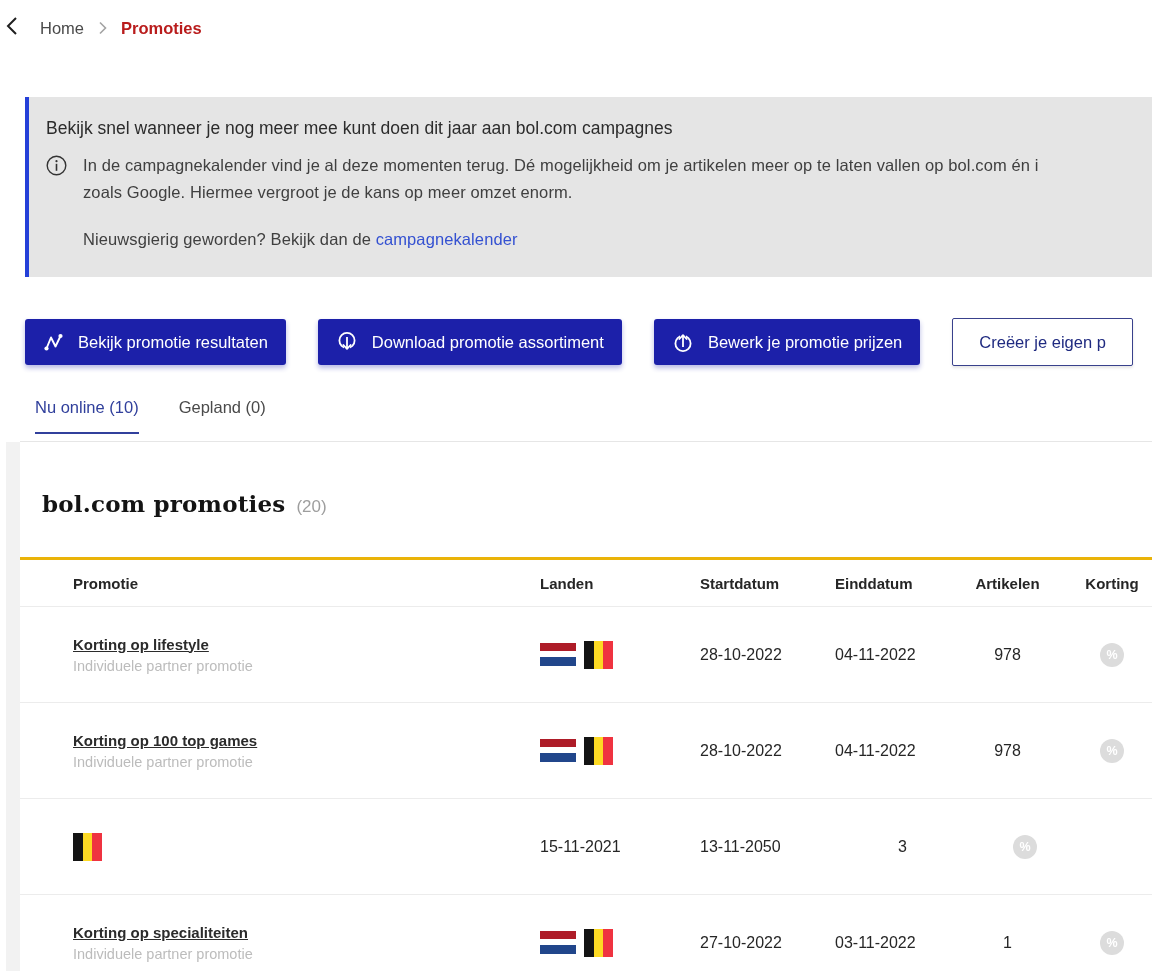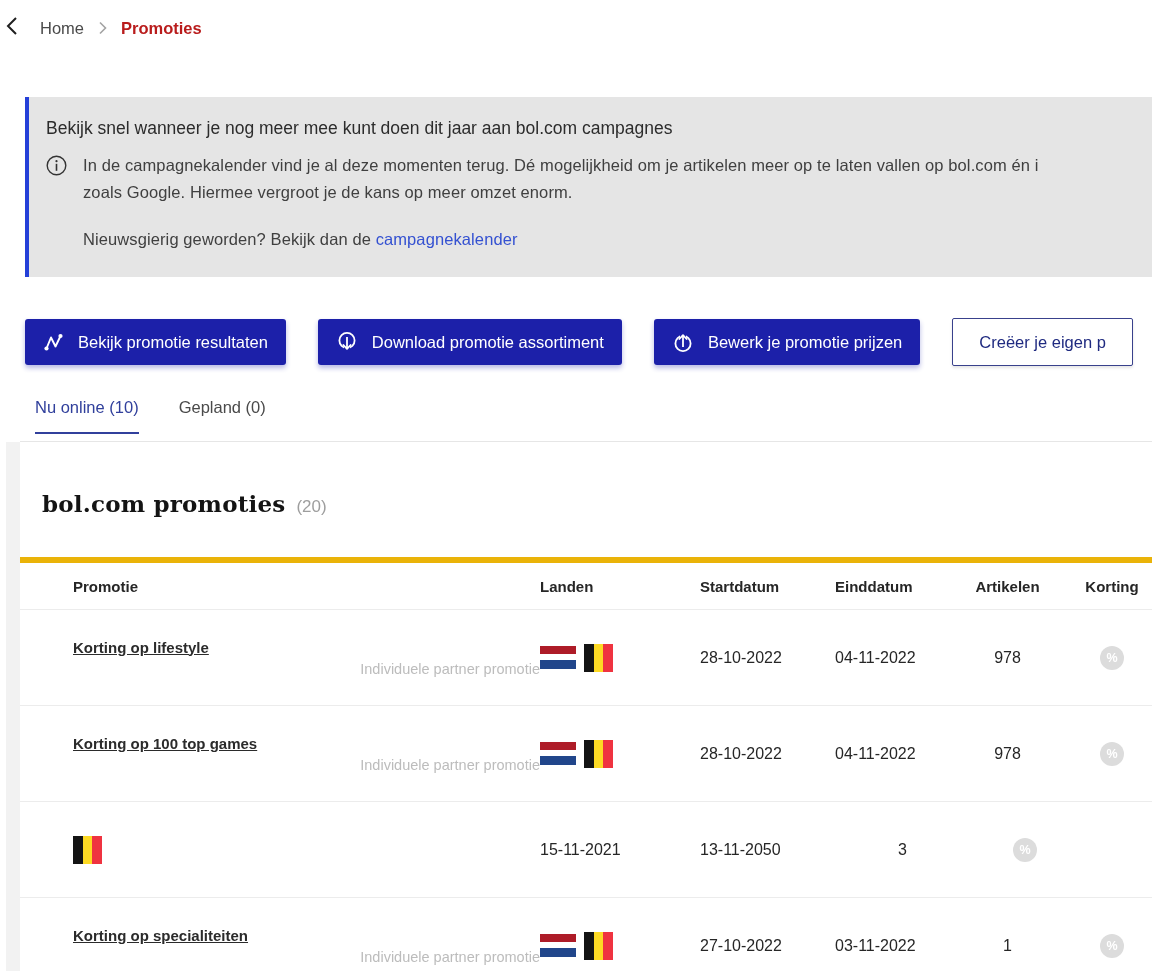--- a/index.html
+++ b/index.html
@@ -45,29 +45,29 @@
 
   
   .gutter{top:442px;left:6px;width:14px;bottom:0;background:#f2f2f2;}
 
   
   .heading{top:490px;left:42px;display:flex;align-items:baseline;gap:11px;}
   .heading-title{font-family:"DejaVu Serif", serif;font-weight:700;font-size:23px;color:#141414;letter-spacing:.2px;}
   .heading-count{font-size:17px;color:#9e9e9e;}
 
   
-  .card{top:557px;left:20px;right:0;bottom:0;background:#ffffff;border-top:6px solid #eab308;}
+  .card{top:557px;left:20px;right:0;bottom:0;background:#ffffff;border-top:3px solid #eab308;}
   .grid{display:grid;grid-template-columns:467px 160px 135px 135px 75px 99px;align-items:center;padding-left:53px;}
   .thead{height:46px;border-bottom:1px solid #ececec;}
   .th{font-size:15px;font-weight:700;color:#262626;}
   .th.center,.c.center{text-align:center;}
   .th.korting,.c.korting{padding-left:35px;box-sizing:border-box;}
   .trow{height:95px;border-bottom:1px solid #ececec;cursor:pointer;}
   .rtitle{font-size:15px;font-weight:700;color:#2b2b2b;text-decoration:underline;}
-  .rsub{margin-top:5px;font-size:14.5px;color:#bcbcbc;text-align:right;}
+  .rsub{margin-top:5px;font-size:14.5px;color:#bcbcbc;}
   .c-date,.c-num{font-size:16px;color:#262626;}
   .landen{display:flex;align-items:center;gap:8px;}
   .flag-nl{width:36px;height:23px;display:flex;flex-direction:column;box-shadow:inset 0 0 0 1px rgba(0,0,0,.07);}
   .flag-nl i:nth-child(1){height:8px;background:#ae1c28;}
   .flag-nl i:nth-child(2){height:6px;background:#ffffff;}
   .flag-nl i:nth-child(3){height:9px;background:#21468b;}
   .flag-be{width:29px;height:28px;display:flex;}
   .flag-be i{flex:1;}
   .flag-be i:nth-child(1){background:#141414;}
   .flag-be i:nth-child(2){background:#fdda24;}

